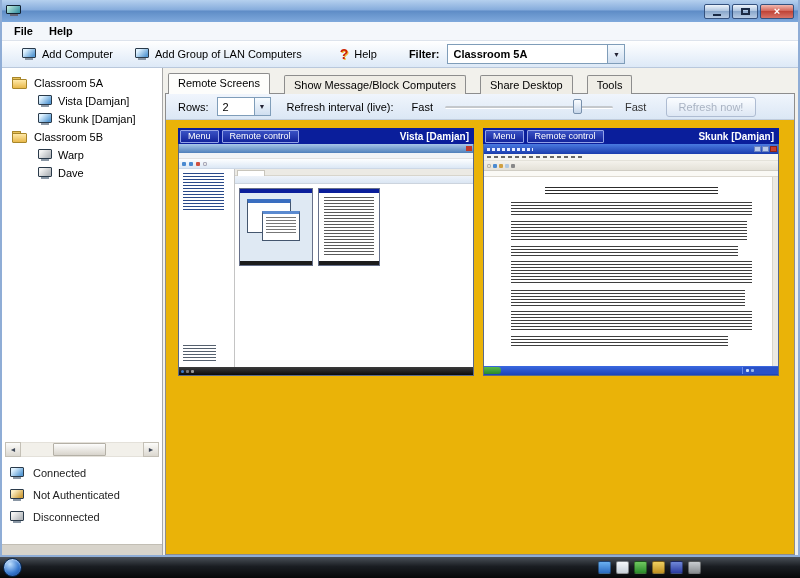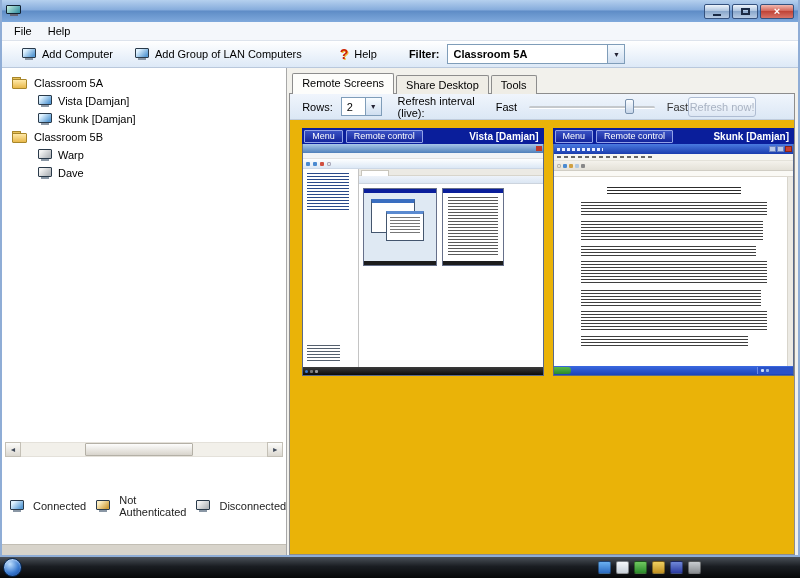--- a/index.html
+++ b/index.html
@@ -17,21 +17,21 @@
   .app-icon .base{width:8px;height:2px;background:#667;margin:0 auto;}
   .title-text{font-size:11.5px;font-weight:bold;color:#0d1d3a;text-shadow:0 1px 1px rgba(255,255,255,.45);}
   .winbtns{margin-left:auto;display:flex;gap:2px;}
   .winbtn{width:26px;height:15px;border:1px solid #35527e;border-radius:2px;display:flex;align-items:center;justify-content:center;
     background:linear-gradient(#eef4fb,#a8c0dd 50%,#8aa8cc 50%,#b8cce4);color:#1a2a44;font-size:9px;line-height:1;}
   .winbtn.close{width:34px;background:linear-gradient(#f2b8b0,#d4675a 45%,#c04538 50%,#d87468);color:#fff;font-weight:bold;font-size:11px;}
   .minglyph{width:8px;height:2px;background:#1a2a44;margin-top:7px;}
   .maxglyph{width:9px;height:7px;border:2px solid #1a2a44;}
 
   .menubar{flex:0 0 19px;display:flex;align-items:center;background:#f4f7fb;border-bottom:1px solid #dde3ec;padding-left:4px;}
-  .menu-item{padding:2px 8px;}
+  .menu-item{padding:2px 8px;font-weight:bold;}
 
   .toolbar{flex:0 0 27px;display:flex;align-items:center;background:linear-gradient(#ffffff,#dde9f7);
     border-bottom:1px solid #b9c8dc;padding-left:12px;gap:6px;}
   .tool-btn{display:flex;align-items:center;gap:6px;padding:3px 8px;}
   .help-q{color:#cc2200;font-weight:bold;font-size:14px;text-shadow:1px 1px 0 #f0c040;}
   .filter-wrap{margin-left:18px;display:flex;align-items:center;gap:8px;font-weight:bold;}
   .select{width:178px;height:20px;border:1px solid #7f9db9;background:#fff;display:flex;align-items:center;}
   .select .val{flex:1;padding-left:5px;}
   .select .arrowbox{width:17px;align-self:stretch;background:linear-gradient(#f6fbff,#cfdef0);border-left:1px solid #7f9db9;
     display:flex;align-items:center;justify-content:center;font-size:7px;color:#223;}
@@ -51,27 +51,27 @@
   .mon .base{width:8px;height:2px;background:#8a97a5;margin:0 auto;}
   .mon.amber .scr{background:linear-gradient(135deg,#fdeec2 20%,#cf9f3d 85%);}
   .mon.gray .scr{background:linear-gradient(135deg,#f2f2f2 20%,#b4b8bc 85%);}
 
   .hscroll{flex:0 0 15px;margin:2px 3px 3px 3px;display:flex;background:#f2f0ea;}
   .sarrow{width:16px;display:flex;align-items:center;justify-content:center;font-size:7px;color:#3f4858;
     background:linear-gradient(#fcfcfa,#dcd8d0);border:1px solid #c4c0b6;}
   .strack{flex:1;position:relative;border-top:1px solid #e4e1da;border-bottom:1px solid #e4e1da;}
   .sthumb{position:absolute;left:26%;width:44%;top:0;bottom:0;background:linear-gradient(#fdfdfc,#d8d4cc);border:1px solid #b4b0a6;border-radius:1px;}
 
-  .legend{flex:0 0 84px;padding:7px 0 0 8px;display:flex;flex-direction:row;gap:10px;}
+  .legend{flex:0 0 84px;padding:7px 0 0 8px;display:flex;flex-direction:column;gap:10px;}
   .leg-item{display:flex;align-items:center;gap:9px;color:#222;}
   .left-footer{flex:0 0 11px;background:#d8d4cb;border-top:1px solid #c2beb4;}
 
   
   .main{flex:1;display:flex;flex-direction:column;min-width:0;background:#f2f1ec;padding-top:5px;}
-  .tabs{flex:0 0 21px;display:flex;align-items:flex-end;padding-left:5px;position:relative;z-index:2;}
+  .tabs{flex:0 0 21px;display:flex;align-items:flex-end;padding-left:5px;position:relative;z-index:2;gap:12px;}
   .tab{padding:3px 9px;border:1px solid #8d8d8d;border-bottom:none;border-radius:2px 2px 0 0;background:#efede6;margin-right:2px;height:19px;white-space:nowrap;}
   .tab.active{background:#fdfdfb;height:21px;}
   .tabpage{flex:1;border:1px solid #8d8d8d;margin:-1px 3px 0 2px;background:#fff;display:flex;flex-direction:column;min-height:0;}
 
   .controls{flex:0 0 26px;display:flex;align-items:center;background:linear-gradient(#f0f5fc,#dbe7f5);
     border-bottom:1px solid #c0ccdc;padding:0 10px 0 12px;}
   .combo{width:54px;height:19px;border:1px solid #7f9db9;background:#fff;display:flex;align-items:center;margin-left:8px;}
   .combo .val{flex:1;padding-left:5px;}
   .combo .arrowbox{width:16px;align-self:stretch;background:linear-gradient(#f6fbff,#cfdef0);border-left:1px solid #7f9db9;
     display:flex;align-items:center;justify-content:center;font-size:7px;color:#223;}
@@ -280,20 +280,21 @@
             </div>
           <span>Disconnected</span>
         </div>
       </div>
       <div class="left-footer"></div>
     </div>
 
     <div class="main">
       <div class="tabs">
         <div class="tab active">Remote Screens</div>
+        <div class="tab">Show Message/Block Computers</div>
         <div class="tab">Share Desktop</div>
         <div class="tab">Tools</div>
       </div>
 
       <div class="tabpage">
         <div class="controls">
           <span>Rows:</span>
           <div class="combo">
             <span class="val">2</span>
             <span class="arrowbox">▼</span>

